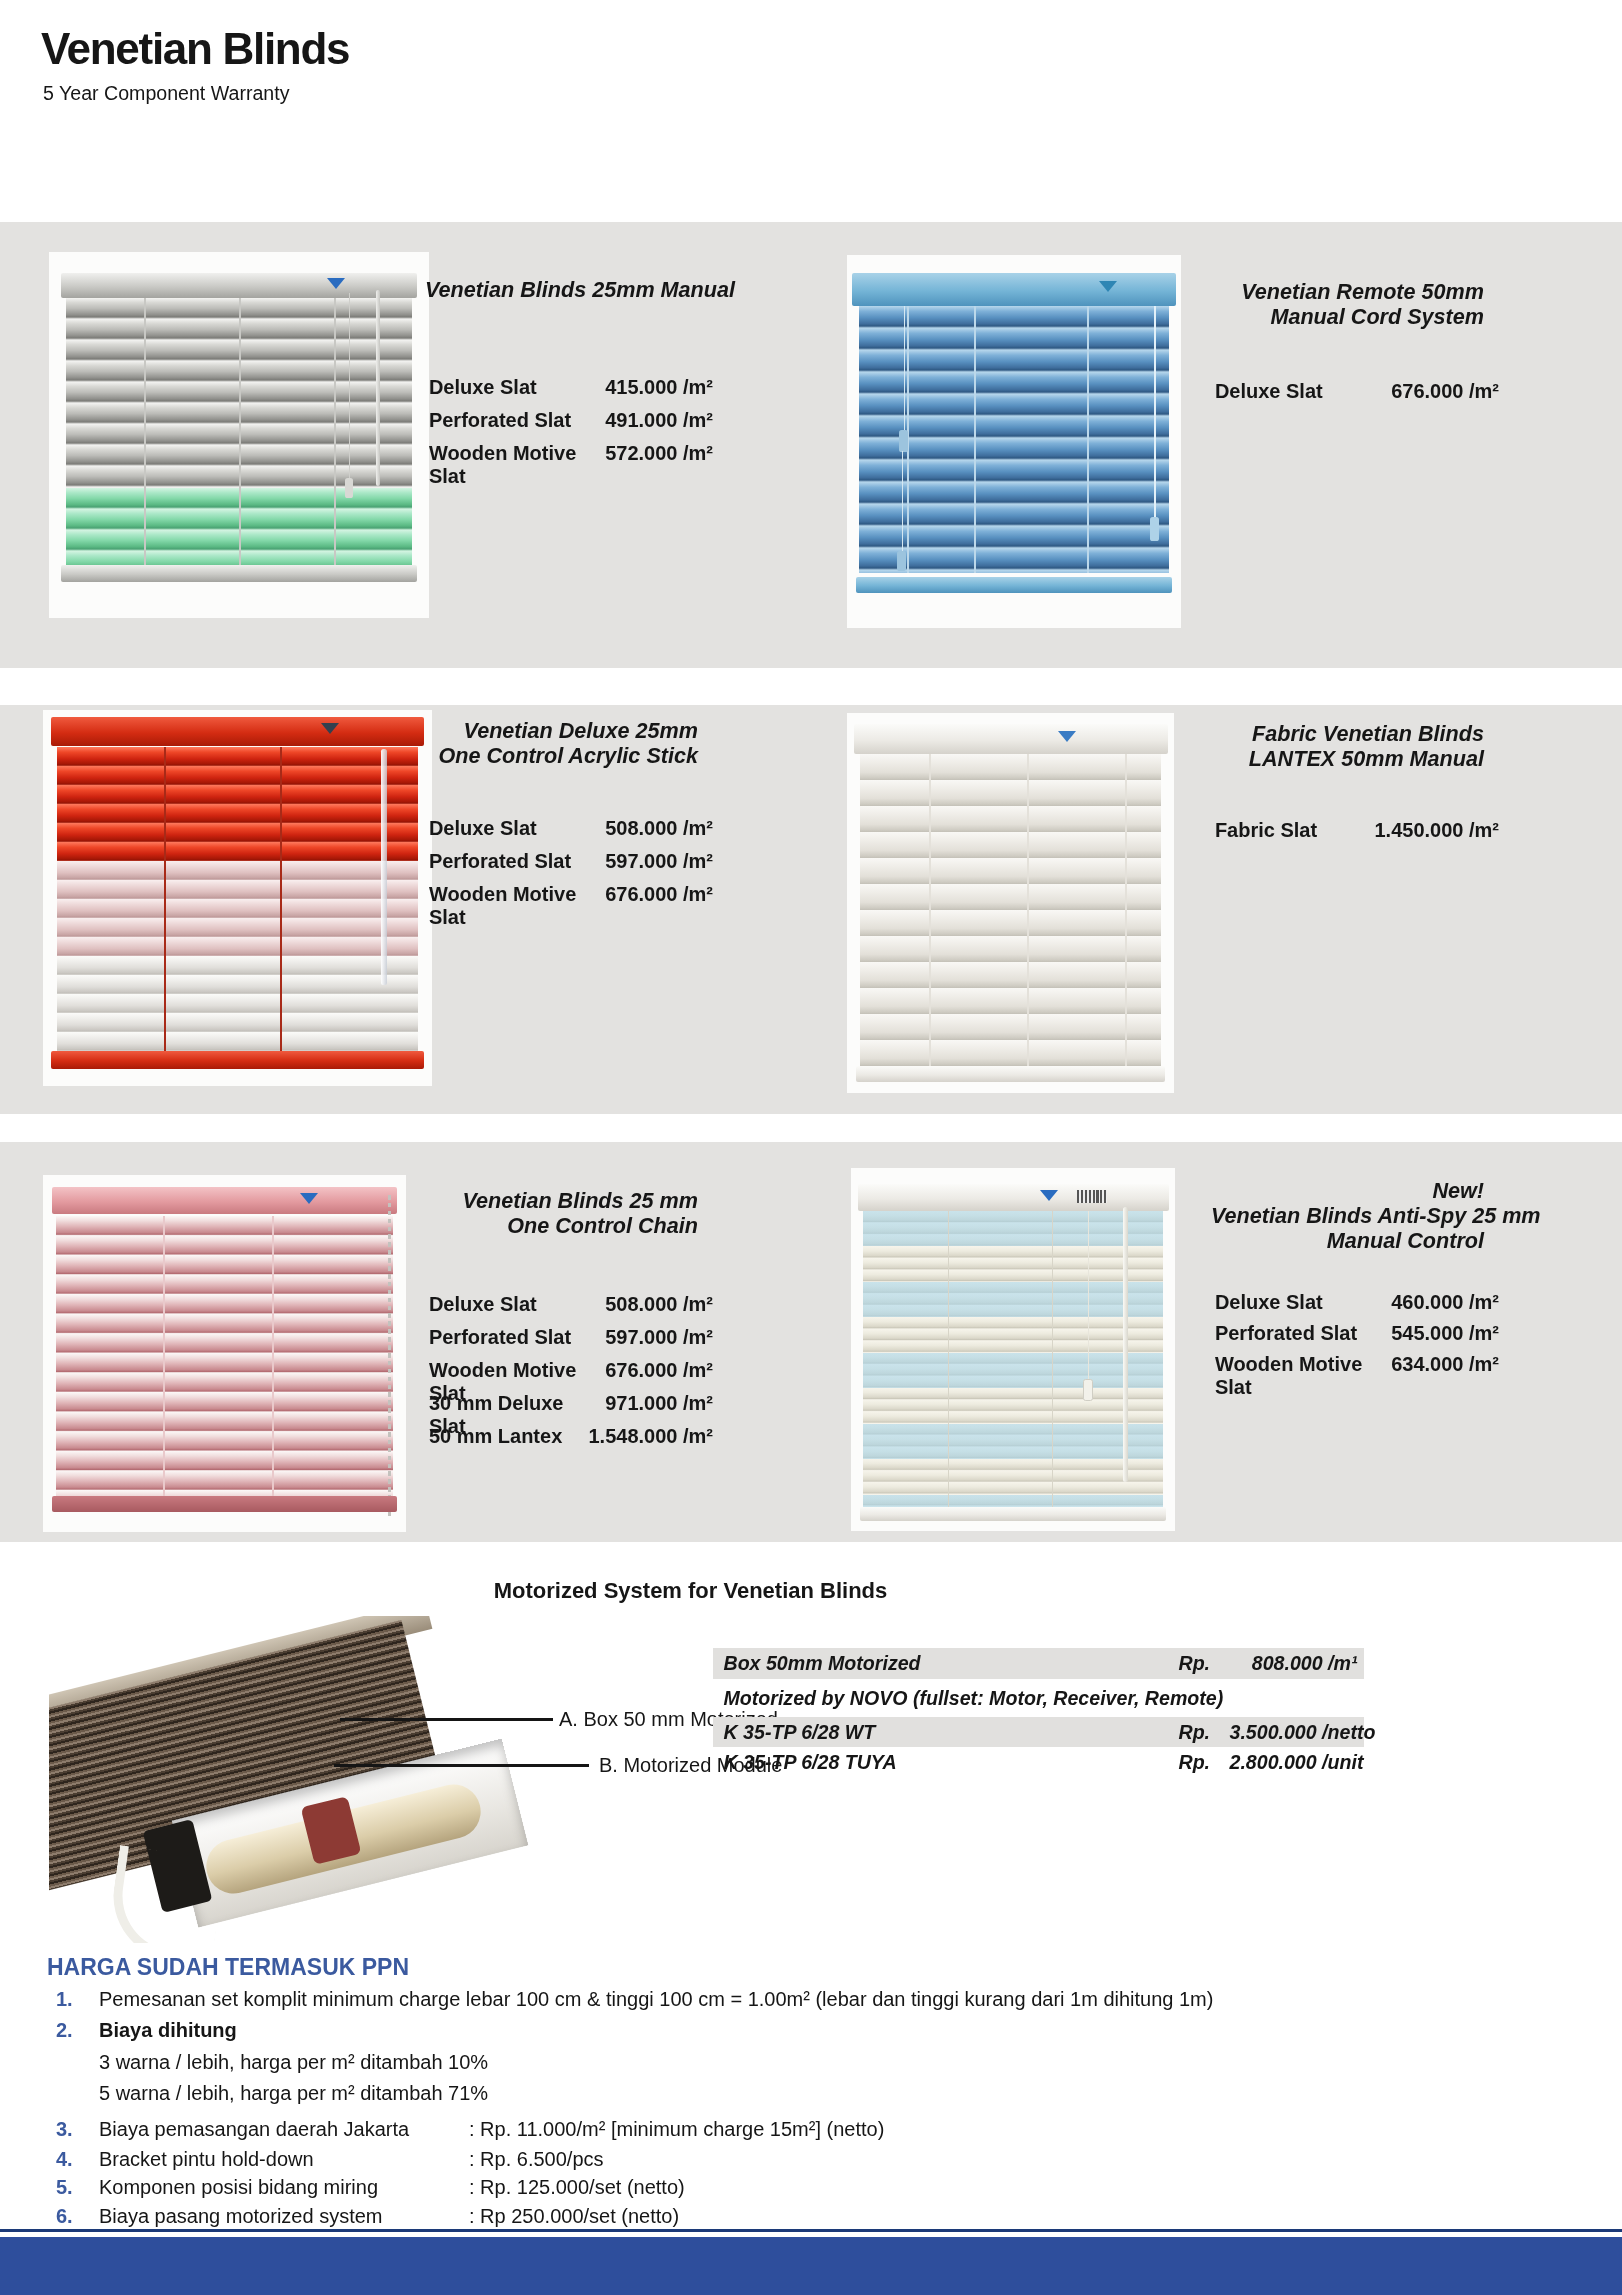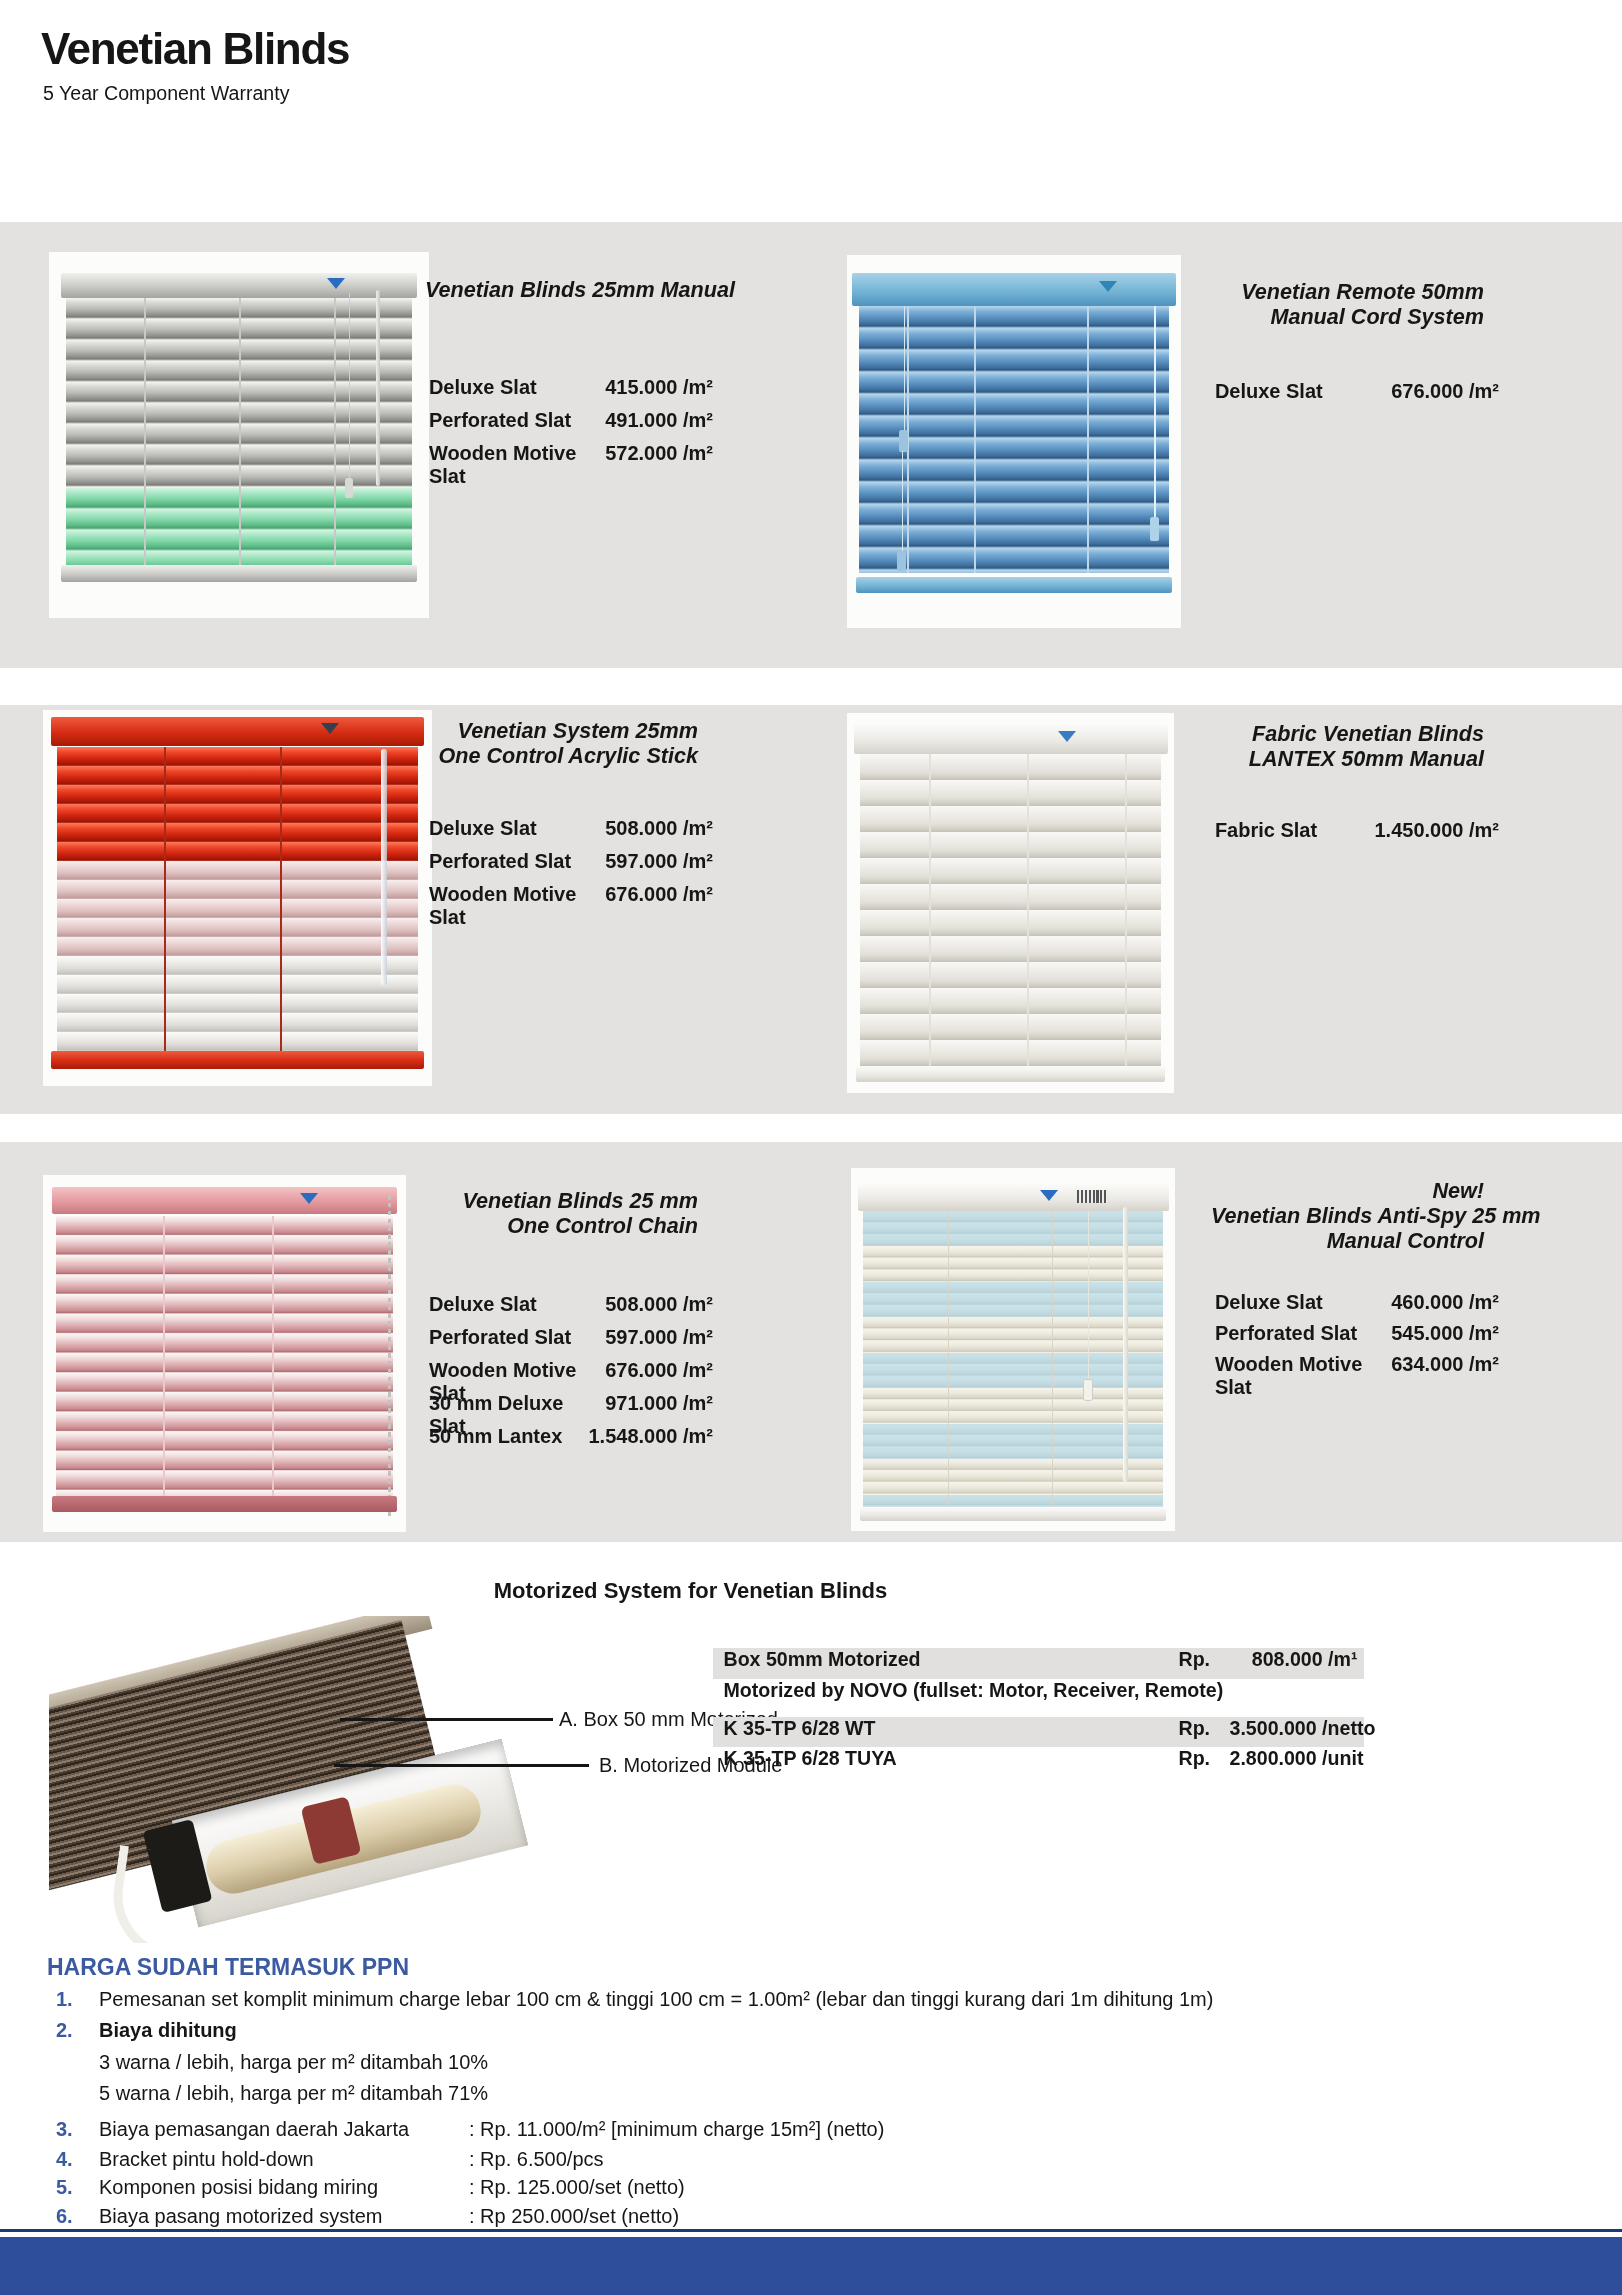--- a/index.html
+++ b/index.html
@@ -48,21 +48,21 @@
   .ptitle div{white-space:nowrap;}
   .prices{position:absolute;left:3.9px;right:0;}
   .prow{display:flex;justify-content:space-between;align-items:baseline;height:33px;font-weight:bold;font-size:20px;}
   .pvalue{text-align:right;white-space:nowrap;}
 
   
   .msec-title{position:absolute;left:429px;top:1578px;width:523px;text-align:center;font-size:22px;font-weight:bold;}
   .cline{position:absolute;height:3.3px;background:#151515;}
   .callout{position:absolute;font-size:20px;white-space:nowrap;}
   .mtable{position:absolute;left:713px;top:1648px;width:651px;font-size:19.6px;font-weight:bold;}
-  .mrow{display:flex;}
+  .mrow{display:flex;align-items:center;font-style:italic;}
   .mrow.shade{background:#e1e0de;}
   .mitem{flex:1;padding-left:10.5px;white-space:nowrap;}
   .mcur{width:51px;}
   .mprice{width:128px;text-align:right;padding-right:6.5px;white-space:nowrap;}
 
   
   .mphoto{position:absolute;left:49px;top:1616px;width:484px;height:327px;background:#ffffff;overflow:hidden;}
   .m-stack{position:absolute;left:-39px;top:52px;width:419px;height:177px;transform:rotate(-14deg);
            background:repeating-linear-gradient(to bottom,#8d7c6c 0 2px,#4a3d31 2px 3.9px,#2e251d 3.9px 5.9px,#6b5a4a 5.9px 7.9px);}
   .m-stacktop{position:absolute;left:-26px;top:34px;width:412px;height:29px;transform:rotate(-14deg);
@@ -172,21 +172,21 @@
     <div class="slats sl-pinkpale" style="left:14.4px;top:151px;right:14.4px;height:95px;"></div>
     <div class="slats sl-white" style="left:14.4px;top:246px;right:14.4px;height:95px;"></div>
     <div class="ladder" style="left:31%;top:37px;height:304px;background:#a82a18;"></div>
     <div class="ladder" style="left:61%;top:37px;height:304px;background:#a82a18;"></div>
     <div class="wand" style="left:87%;top:39px;width:5.9px;height:236px;background:linear-gradient(to right,rgba(255,255,255,.95),rgba(198,204,214,.8));"></div>
     <div class="rail rail-red" style="left:7.9px;top:341px;right:7.9px;height:18.3px;"></div>
   </div>
 
   <section class="pt" style="left:425px;top:718px;">
     <div class="ptitle">
-      <div>Venetian System 25mm</div>
+      <div>Venetian Deluxe 25mm</div>
       <div>One Control Acrylic Stick</div>
     </div>
     <div class="prices" style="top:99px;">
       <div class="prow">
         <span class="plabel">Deluxe Slat</span>
         <span class="pvalue">508.000 /m²</span>
       </div>
       <div class="prow">
         <span class="plabel">Perforated Slat</span>
         <span class="pvalue">597.000 /m²</span>

